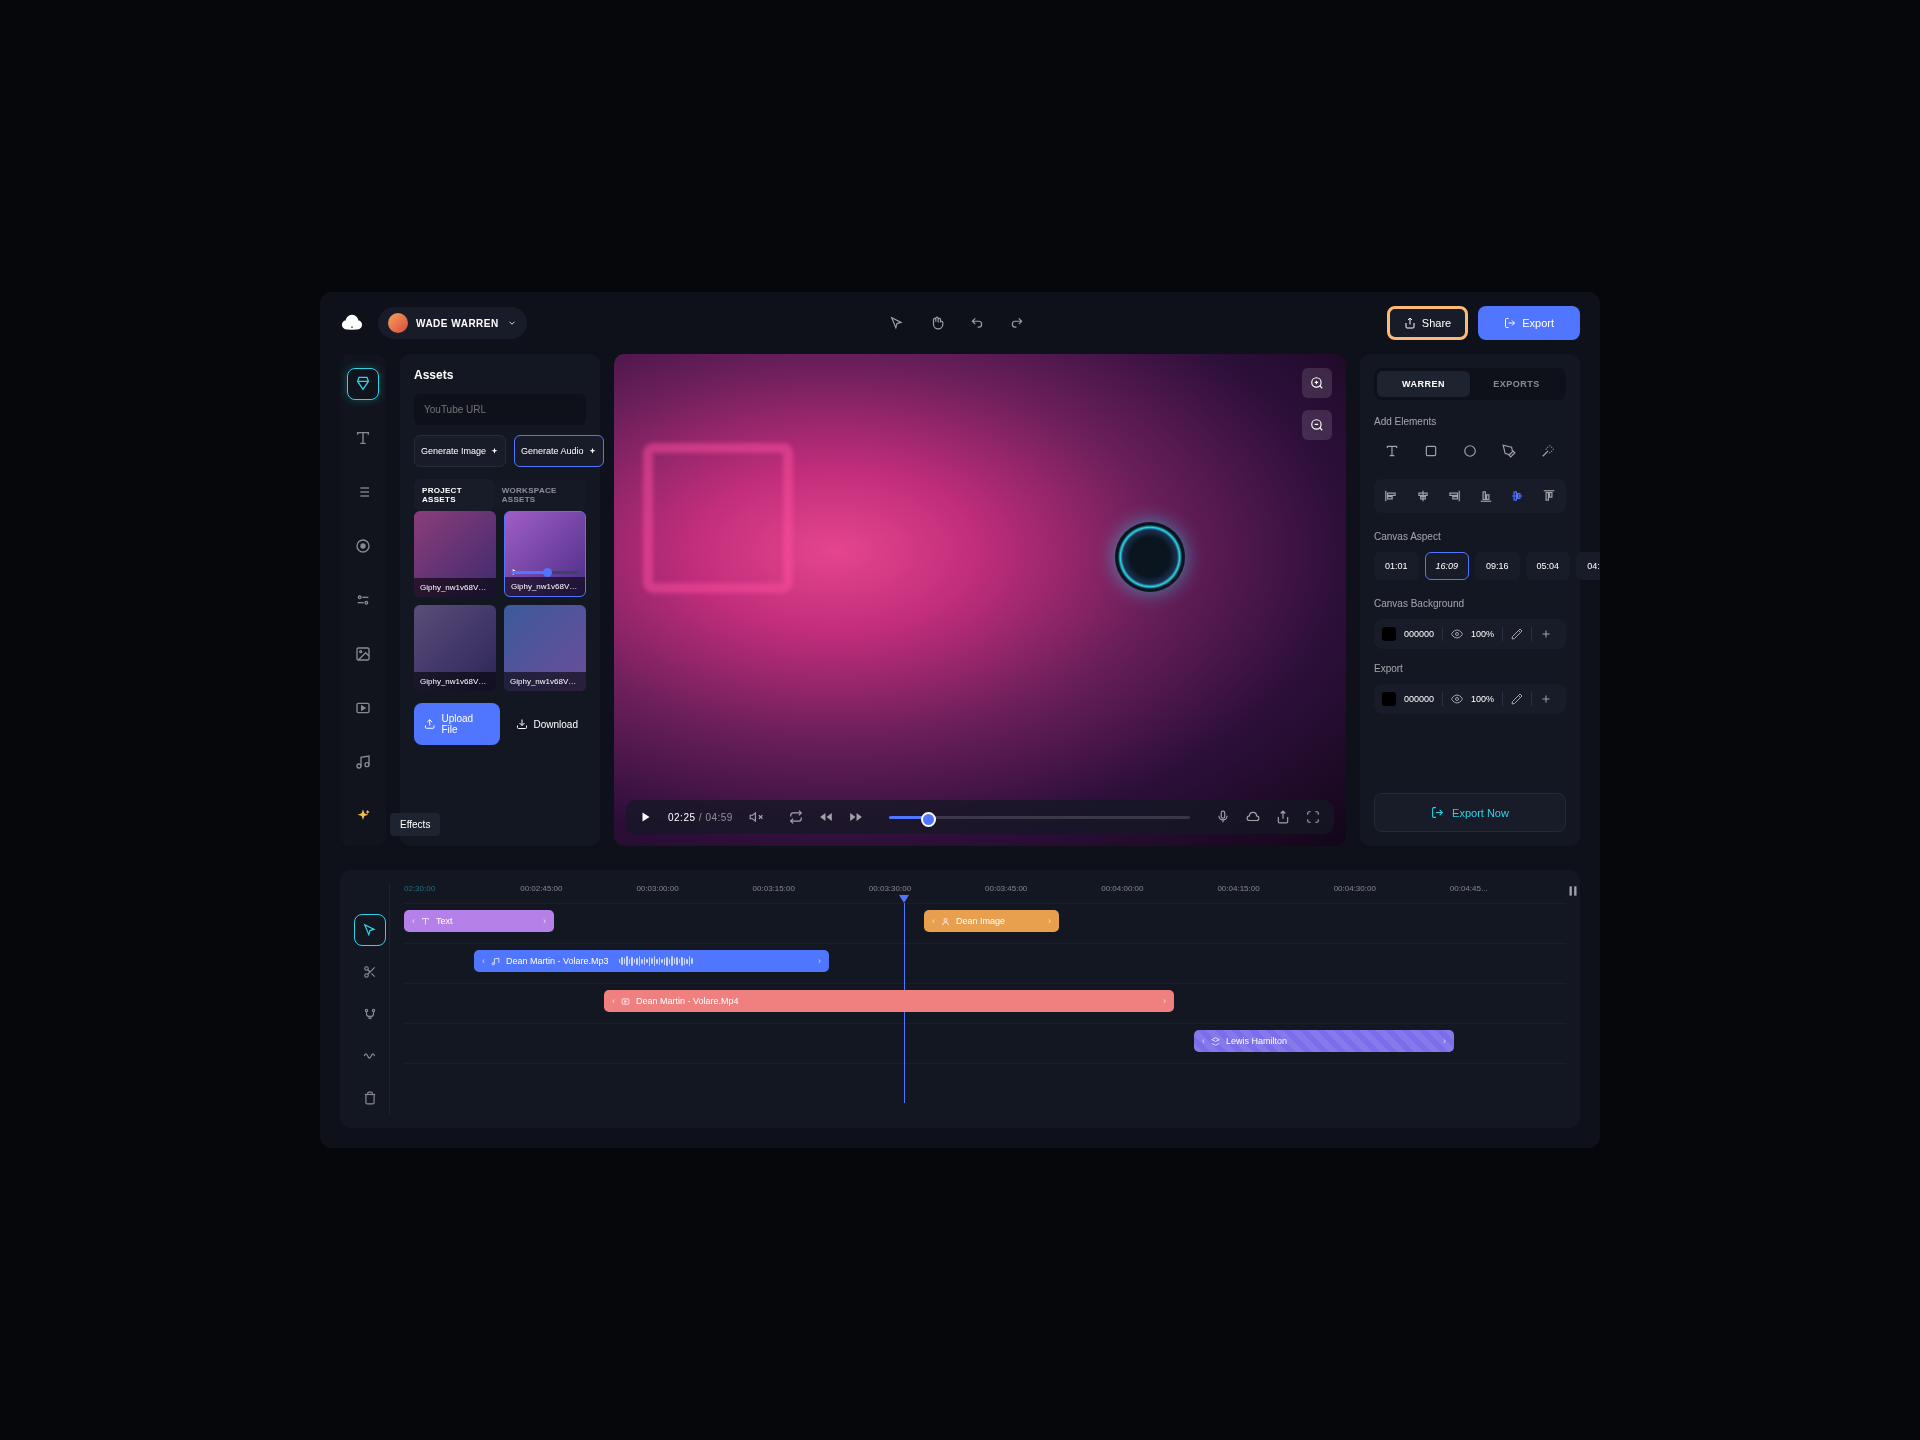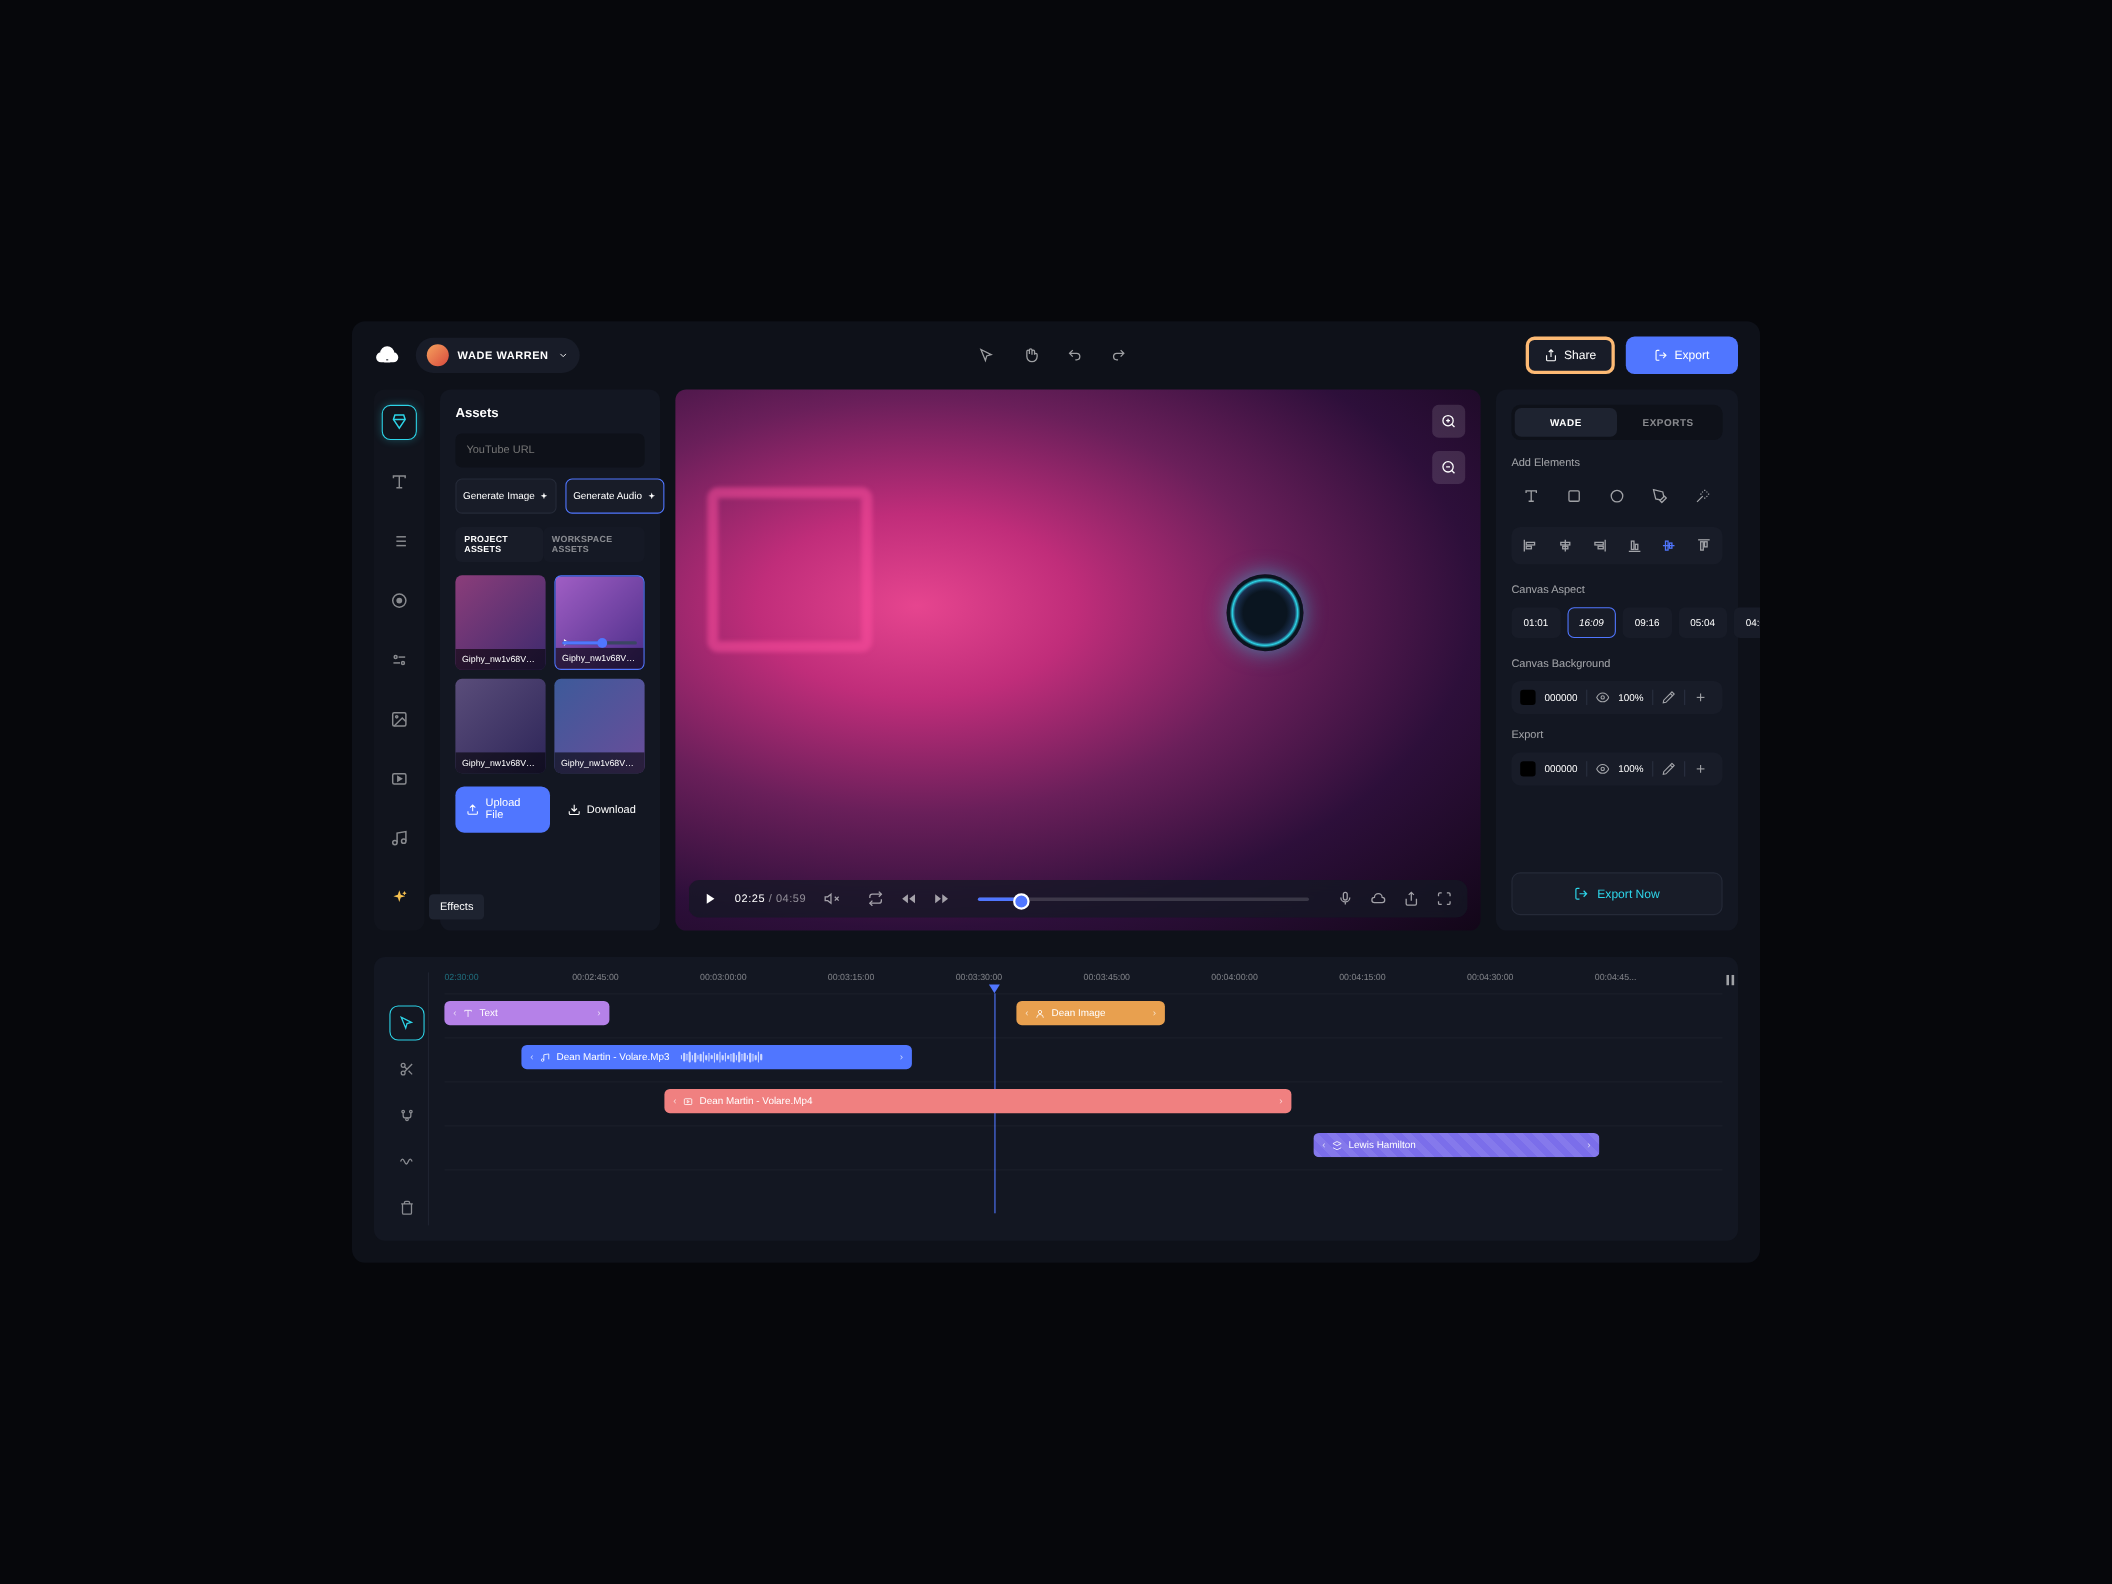--- a/index.html
+++ b/index.html
@@ -19,21 +19,21 @@
 .side-icon { width: 32px; height: 32px; display: flex; align-items: center; justify-content: center; opacity: 0.5; cursor: pointer; border-radius:8px; }
 .side-icon.active { opacity: 1; border: 1px solid #2dd4e8; box-shadow: 0 0 8px rgba(45,212,232,0.3); }
 .side-icon.sparkle { opacity: 1; }
 .effects-tooltip { position: absolute; left: 50px; bottom: 10px; background: #1e2330; padding: 6px 10px; font-size: 10px; border-radius: 4px; white-space: nowrap; }
 .assets-panel { width: 200px; background: #131722; border-radius: 10px; padding: 14px; display: flex; flex-direction: column; }
 .panel-title { font-size: 12px; font-weight: 600; margin-bottom: 12px; }
 .url-input { background: #0e1119; border: none; padding: 10px; border-radius: 6px; font-size: 10px; color: #6b7280; width: 100%; margin-bottom: 10px; }
 .gen-row { display: flex; gap: 8px; margin-bottom: 12px; }
 .gen-btn { flex: 1; background: #181c28; border: 1px solid #252a38; padding: 10px 6px; border-radius: 6px; font-size: 9px; display: flex; align-items: center; justify-content: center; gap: 4px; cursor: pointer; white-space: nowrap; }
 .gen-btn.active { border-color: #5076ff; }
-.asset-tabs { display: flex; gap: 0; margin-bottom: 12px; }
+.asset-tabs { display: flex; gap: 0; }
 .asset-tab { background: #181c28; padding: 7px 8px; border-radius: 6px; font-size: 8px; font-weight: 600; letter-spacing: 0.3px; cursor: pointer; opacity: 0.5; }
 .asset-tab.active { opacity: 1; }
 .asset-grid { display: grid; grid-template-columns: 1fr 1fr; gap: 8px; margin-bottom: 12px; }
 .asset-card { position: relative; border-radius: 6px; overflow: hidden; aspect-ratio: 1/1.05; background: linear-gradient(135deg, #8b3d7a, #3d2a6e); }
 .asset-card.c2 { background: linear-gradient(135deg, #a05ec4, #4a2d88); border:1px solid #5076ff;}
 .asset-card.c3 { background: linear-gradient(135deg, #5a4d7a, #2d2558); }
 .asset-card.c4 { background: linear-gradient(135deg, #3d5a9a, #6b4d9a); }
 .asset-label { position: absolute; bottom: 0; left: 0; right: 0; background: rgba(0,0,0,0.6); padding: 5px 6px; font-size: 8px; white-space: nowrap; overflow: hidden; text-overflow: ellipsis; }
 .asset-slider { position:absolute; bottom:22px; left:6px; right:6px; height:3px; background:#3b4563; border-radius:2px;}
 .asset-slider-fill { height:100%; width:55%; background:#5076ff; border-radius:2px; position:relative;}
@@ -369,21 +369,21 @@
               <svg width="14" height="14" viewBox="0 0 24 24" fill="none" stroke="#fff" stroke-width="2">
                 <path d="M8 3H5a2 2 0 0 0-2 2v3M16 3h3a2 2 0 0 1 2 2v3M8 21H5a2 2 0 0 1-2-2v-3M16 21h3a2 2 0 0 0 2-2v-3"></path>
               </svg>
             </div>
         </div>
       </div>
     </div>
 
     <div class="right-panel">
       <div class="right-tabs">
-        <div class="right-tab active">WADE</div>
+        <div class="right-tab active">WARREN</div>
         <div class="right-tab">EXPORTS</div>
       </div>
       <div class="section-label">Add  Elements</div>
       <div class="elem-grid">
         <div class="elem-icon">
             <svg width="14" height="14" viewBox="0 0 24 24" fill="none" stroke="#fff" stroke-width="2">
               <path d="M4 7V4h16v3M12 4v16M8 20h8"></path>
             </svg>
           </div>
         <div class="elem-icon">

